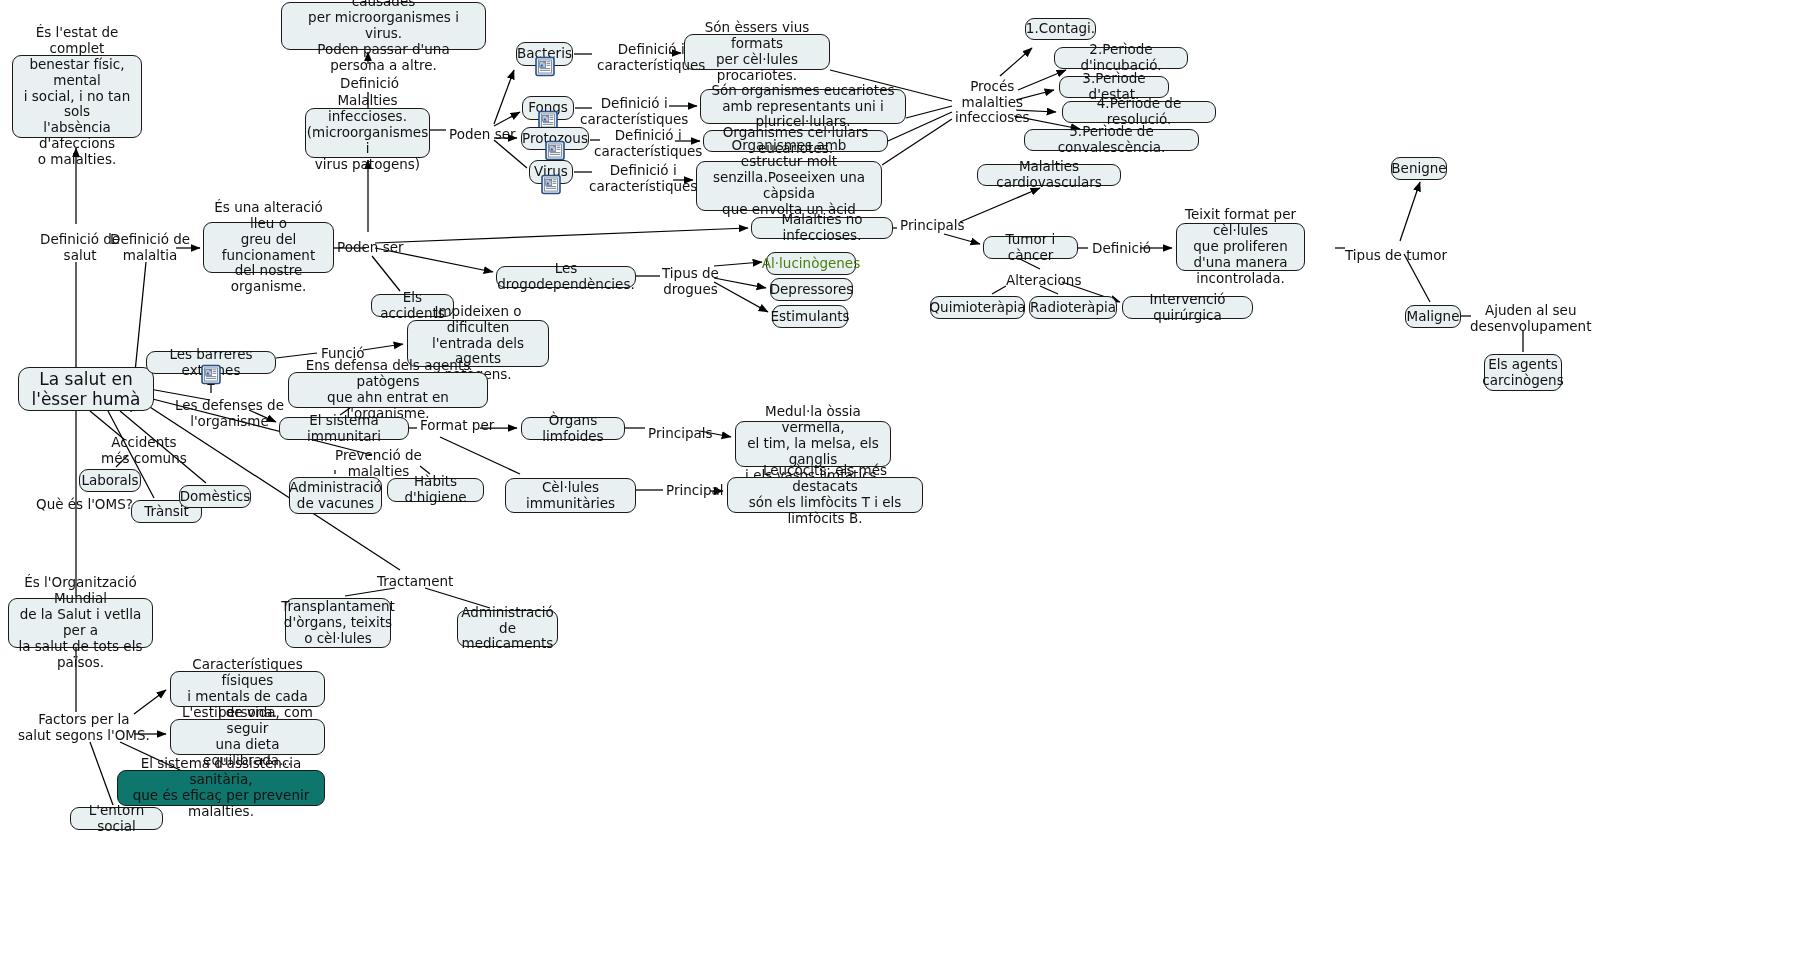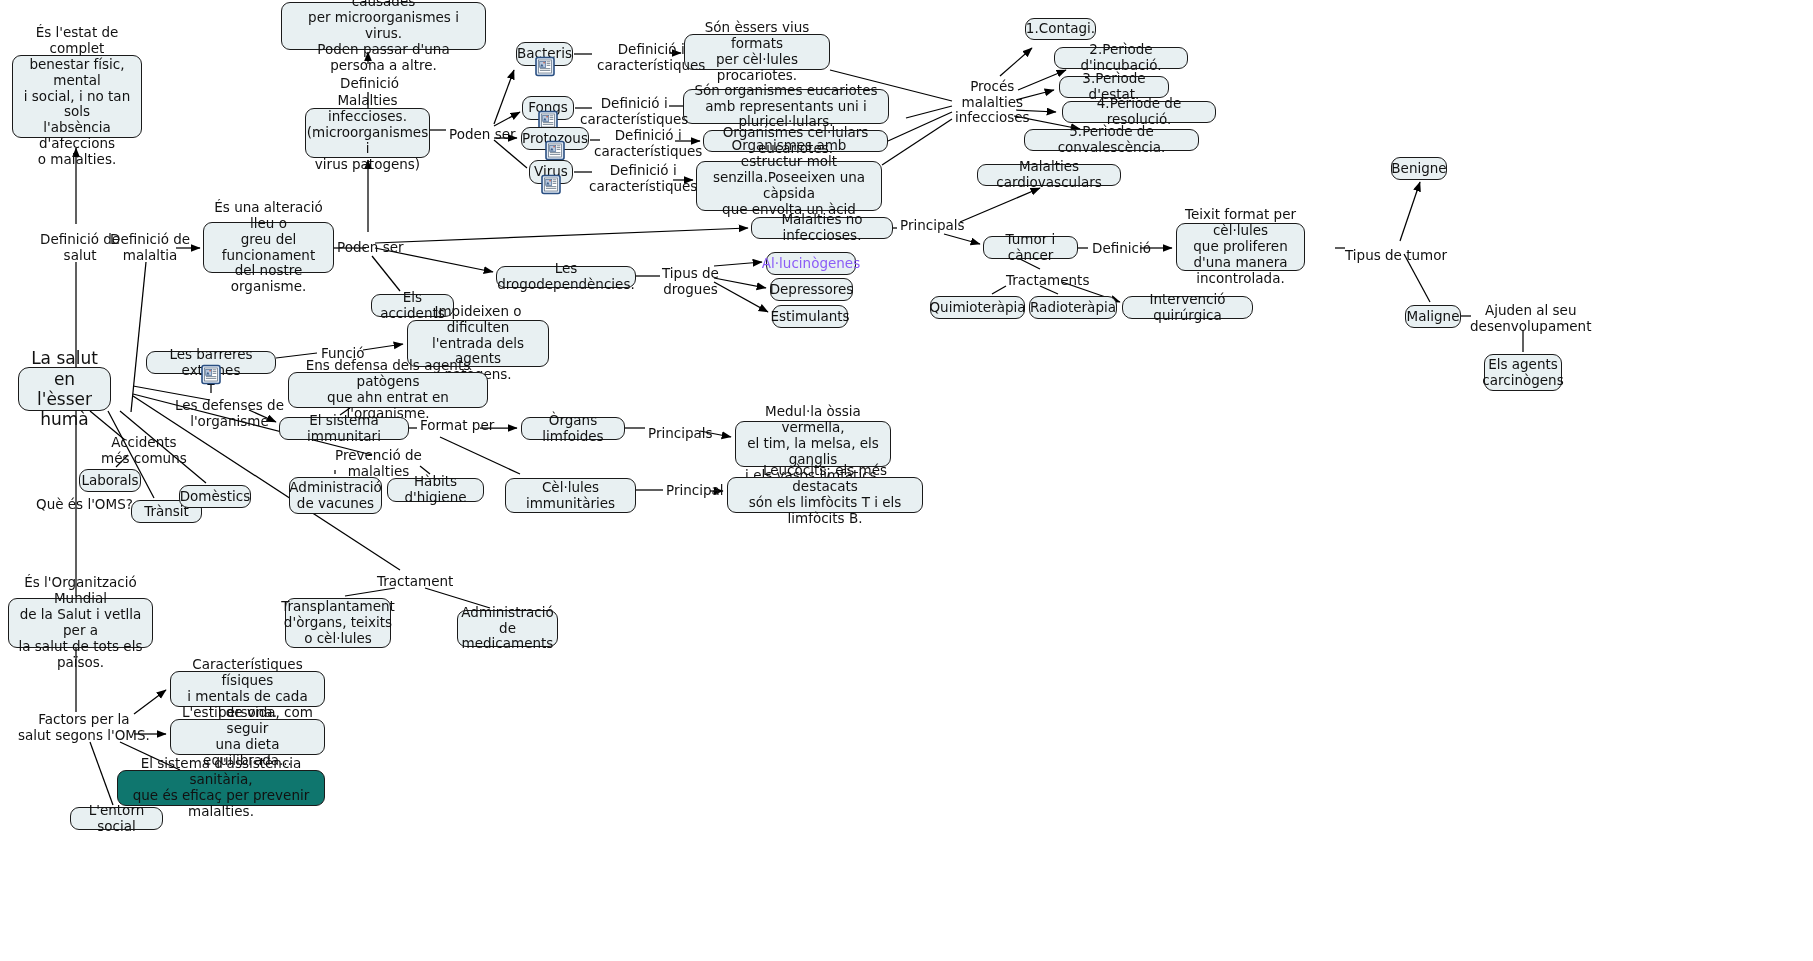--- a/index.html
+++ b/index.html
@@ -156,21 +156,21 @@
         <path d="M 120,411 L 206,483"></path>
         <path d="M 76,411 L 76,596"></path>
         <path d="M 76,648 L 76,712"></path>
         <path d="M 134,714 L 166,690" marker-end="url(#arrowhead)"></path>
         <path d="M 134,734 L 166,734" marker-end="url(#arrowhead)"></path>
         <path d="M 120,742 L 180,770"></path>
         <path d="M 90,742 L 113,805"></path>
       </g>
   </svg>
   <div id="node-layer">
-      <div class="node big" style="left: 18px; top: 367px; width: 93px; height: 44px; background: rgb(232, 240, 242); border-color: rgb(26, 26, 26); color: rgb(17, 17, 17);"><span>La salut en
+      <div class="node big" style="left: 18px; top: 367px; width: 136px; height: 44px; background: rgb(232, 240, 242); border-color: rgb(26, 26, 26); color: rgb(17, 17, 17);"><span>La salut en
 l'èsser humà</span></div>
       <div class="node" style="left: 12px; top: 55px; width: 130px; height: 83px; background: rgb(232, 240, 242); border-color: rgb(26, 26, 26); color: rgb(17, 17, 17);"><span>És l'estat de complet
 benestar físic, mental
 i social, i no tan sols
 l'absència d'afeccions
 o malalties.</span></div>
       <div class="node" style="left: 203px; top: 222px; width: 131px; height: 51px; background: rgb(232, 240, 242); border-color: rgb(26, 26, 26); color: rgb(17, 17, 17);"><span>És una alteració lleu o
 greu del funcionament
 del nostre organisme.</span></div>
       <div class="node" style="left: 305px; top: 108px; width: 125px; height: 50px; background: rgb(232, 240, 242); border-color: rgb(26, 26, 26); color: rgb(17, 17, 17);"><span>Malalties infeccioses.
@@ -222,21 +222,21 @@
             <path d="M5.6 10.6 L7.4 7.8 L9 10.6 Z" fill="#3d5f8a"></path>
             <circle cx="9.6" cy="6.8" r="0.8" fill="#c94b2e"></circle>
             <line x1="12.2" y1="5.8" x2="15.8" y2="5.8" stroke="#5a6b7d" stroke-width="0.8"></line>
             <line x1="12.2" y1="7.6" x2="15.8" y2="7.6" stroke="#5a6b7d" stroke-width="0.8"></line>
             <line x1="12.2" y1="9.4" x2="15.8" y2="9.4" stroke="#5a6b7d" stroke-width="0.8"></line>
             <line x1="5.4" y1="12.6" x2="15.8" y2="12.6" stroke="#5a6b7d" stroke-width="0.8"></line>
             <line x1="5.4" y1="14.4" x2="15.8" y2="14.4" stroke="#5a6b7d" stroke-width="0.8"></line>
           </svg></span></div>
       <div class="node" style="left: 684px; top: 34px; width: 146px; height: 36px; background: rgb(232, 240, 242); border-color: rgb(26, 26, 26); color: rgb(17, 17, 17);"><span>Són èssers vius formats
 per cèl·lules procariotes.</span></div>
-      <div class="node" style="left: 683px; top: 89px; width: 206px; height: 35px; background: rgb(232, 240, 242); border-color: rgb(26, 26, 26); color: rgb(17, 17, 17);"><span>Són organismes eucariotes
+      <div class="node" style="left: 700px; top: 89px; width: 206px; height: 35px; background: rgb(232, 240, 242); border-color: rgb(26, 26, 26); color: rgb(17, 17, 17);"><span>Són organismes eucariotes
 amb representants uni i pluricel·lulars.</span></div>
       <div class="node" style="left: 703px; top: 130px; width: 185px; height: 22px; background: rgb(232, 240, 242); border-color: rgb(26, 26, 26); color: rgb(17, 17, 17);"><span>Organismes cel·lulars eucariotes.</span></div>
       <div class="node" style="left: 696px; top: 161px; width: 186px; height: 50px; background: rgb(232, 240, 242); border-color: rgb(26, 26, 26); color: rgb(17, 17, 17);"><span>Organismes amb estructur molt
 senzilla.Poseeixen una càpsida
 que envolta un àcid nucleic.</span></div>
       <div class="node" style="left: 1025px; top: 18px; width: 71px; height: 22px; background: rgb(232, 240, 242); border-color: rgb(26, 26, 26); color: rgb(17, 17, 17);"><span>1.Contagi.</span></div>
       <div class="node" style="left: 1054px; top: 47px; width: 134px; height: 22px; background: rgb(232, 240, 242); border-color: rgb(26, 26, 26); color: rgb(17, 17, 17);"><span>2.Perìode d'incubació.</span></div>
       <div class="node" style="left: 1059px; top: 76px; width: 110px; height: 22px; background: rgb(232, 240, 242); border-color: rgb(26, 26, 26); color: rgb(17, 17, 17);"><span>3.Perìode d'estat.</span></div>
       <div class="node" style="left: 1062px; top: 101px; width: 154px; height: 22px; background: rgb(232, 240, 242); border-color: rgb(26, 26, 26); color: rgb(17, 17, 17);"><span>4.Perìode de resolució.</span></div>
       <div class="node" style="left: 1024px; top: 129px; width: 175px; height: 22px; background: rgb(232, 240, 242); border-color: rgb(26, 26, 26); color: rgb(17, 17, 17);"><span>5.Perìode de convalescència.</span></div>
@@ -247,21 +247,21 @@
 que proliferen d'una manera
 incontrolada.</span></div>
       <div class="node" style="left: 1391px; top: 157px; width: 56px; height: 23px; background: rgb(232, 240, 242); border-color: rgb(26, 26, 26); color: rgb(17, 17, 17);"><span>Benigne</span></div>
       <div class="node" style="left: 1405px; top: 305px; width: 56px; height: 23px; background: rgb(232, 240, 242); border-color: rgb(26, 26, 26); color: rgb(17, 17, 17);"><span>Maligne</span></div>
       <div class="node" style="left: 1484px; top: 354px; width: 78px; height: 37px; background: rgb(232, 240, 242); border-color: rgb(26, 26, 26); color: rgb(17, 17, 17);"><span>Els agents
 carcinògens</span></div>
       <div class="node" style="left: 930px; top: 296px; width: 95px; height: 23px; background: rgb(232, 240, 242); border-color: rgb(26, 26, 26); color: rgb(17, 17, 17);"><span>Quimioteràpia</span></div>
       <div class="node" style="left: 1029px; top: 296px; width: 88px; height: 23px; background: rgb(232, 240, 242); border-color: rgb(26, 26, 26); color: rgb(17, 17, 17);"><span>Radioteràpia</span></div>
       <div class="node" style="left: 1122px; top: 296px; width: 131px; height: 23px; background: rgb(232, 240, 242); border-color: rgb(26, 26, 26); color: rgb(17, 17, 17); border-radius: 10px;"><span>Intervenció quirúrgica</span></div>
       <div class="node" style="left: 496px; top: 266px; width: 140px; height: 22px; background: rgb(232, 240, 242); border-color: rgb(26, 26, 26); color: rgb(17, 17, 17);"><span>Les drogodependències.</span></div>
-      <div class="node" style="left: 766px; top: 252px; width: 90px; height: 23px; background: rgb(232, 240, 242); border-color: rgb(26, 26, 26); color: #8b5cf6;"><span>Al·lucinògenes</span></div>
+      <div class="node" style="left: 766px; top: 252px; width: 90px; height: 23px; background: rgb(232, 240, 242); border-color: rgb(26, 26, 26); color: #4d7c0f;"><span>Al·lucinògenes</span></div>
       <div class="node" style="left: 770px; top: 278px; width: 83px; height: 23px; background: rgb(232, 240, 242); border-color: rgb(26, 26, 26); color: rgb(17, 17, 17);"><span>Depressores</span></div>
       <div class="node" style="left: 772px; top: 305px; width: 76px; height: 23px; background: rgb(232, 240, 242); border-color: rgb(26, 26, 26); color: rgb(17, 17, 17);"><span>Estimulants</span></div>
       <div class="node" style="left: 371px; top: 294px; width: 83px; height: 23px; background: rgb(232, 240, 242); border-color: rgb(26, 26, 26); color: rgb(17, 17, 17);"><span>Els accidents</span></div>
       <div class="node" style="left: 146px; top: 351px; width: 130px; height: 23px; background: rgb(232, 240, 242); border-color: rgb(26, 26, 26); color: rgb(17, 17, 17);"><span>Les barreres externes</span><span class="node-icon"><svg width="21" height="21" viewBox="0 0 21 21">
             <rect x="1.5" y="1.5" width="18" height="18" rx="2" fill="#dfe9f5" stroke="#2a4f82" stroke-width="1.6"></rect>
             <rect x="4" y="4" width="13" height="13" fill="#ffffff" stroke="#6b7a8c" stroke-width="0.8"></rect>
             <rect x="5.2" y="5.4" width="6" height="6" fill="#b9c9de" stroke="#4a6b95" stroke-width="0.7"></rect>
             <path d="M5.6 10.6 L7.4 7.8 L9 10.6 Z" fill="#3d5f8a"></path>
             <circle cx="9.6" cy="6.8" r="0.8" fill="#c94b2e"></circle>
             <line x1="12.2" y1="5.8" x2="15.8" y2="5.8" stroke="#5a6b7d" stroke-width="0.8"></line>
@@ -319,21 +319,21 @@
 característiques</div>
       <div class="label" style="left: 594px; top: 128px;">Definició i
 característiques</div>
       <div class="label" style="left: 589px; top: 163px;">Definició i
 característiques</div>
       <div class="label" style="left: 955px; top: 79px;">Procés
 malalties
 infeccioses</div>
       <div class="label" style="left: 900px; top: 218px;">Principals</div>
       <div class="label" style="left: 1092px; top: 241px;">Definició</div>
-      <div class="label" style="left: 1006px; top: 273px;">Tractaments</div>
+      <div class="label" style="left: 1006px; top: 273px;">Alteracions</div>
       <div class="label" style="left: 1345px; top: 248px;">Tipus de tumor</div>
       <div class="label" style="left: 1470px; top: 303px;">Ajuden al seu
 desenvolupament</div>
       <div class="label" style="left: 662px; top: 266px;">Tipus de
 drogues</div>
       <div class="label" style="left: 321px; top: 346px;">Funció</div>
       <div class="label" style="left: 175px; top: 398px;">Les defenses de
 l'organisme</div>
       <div class="label" style="left: 101px; top: 435px;">Accidents
 més comuns</div>

